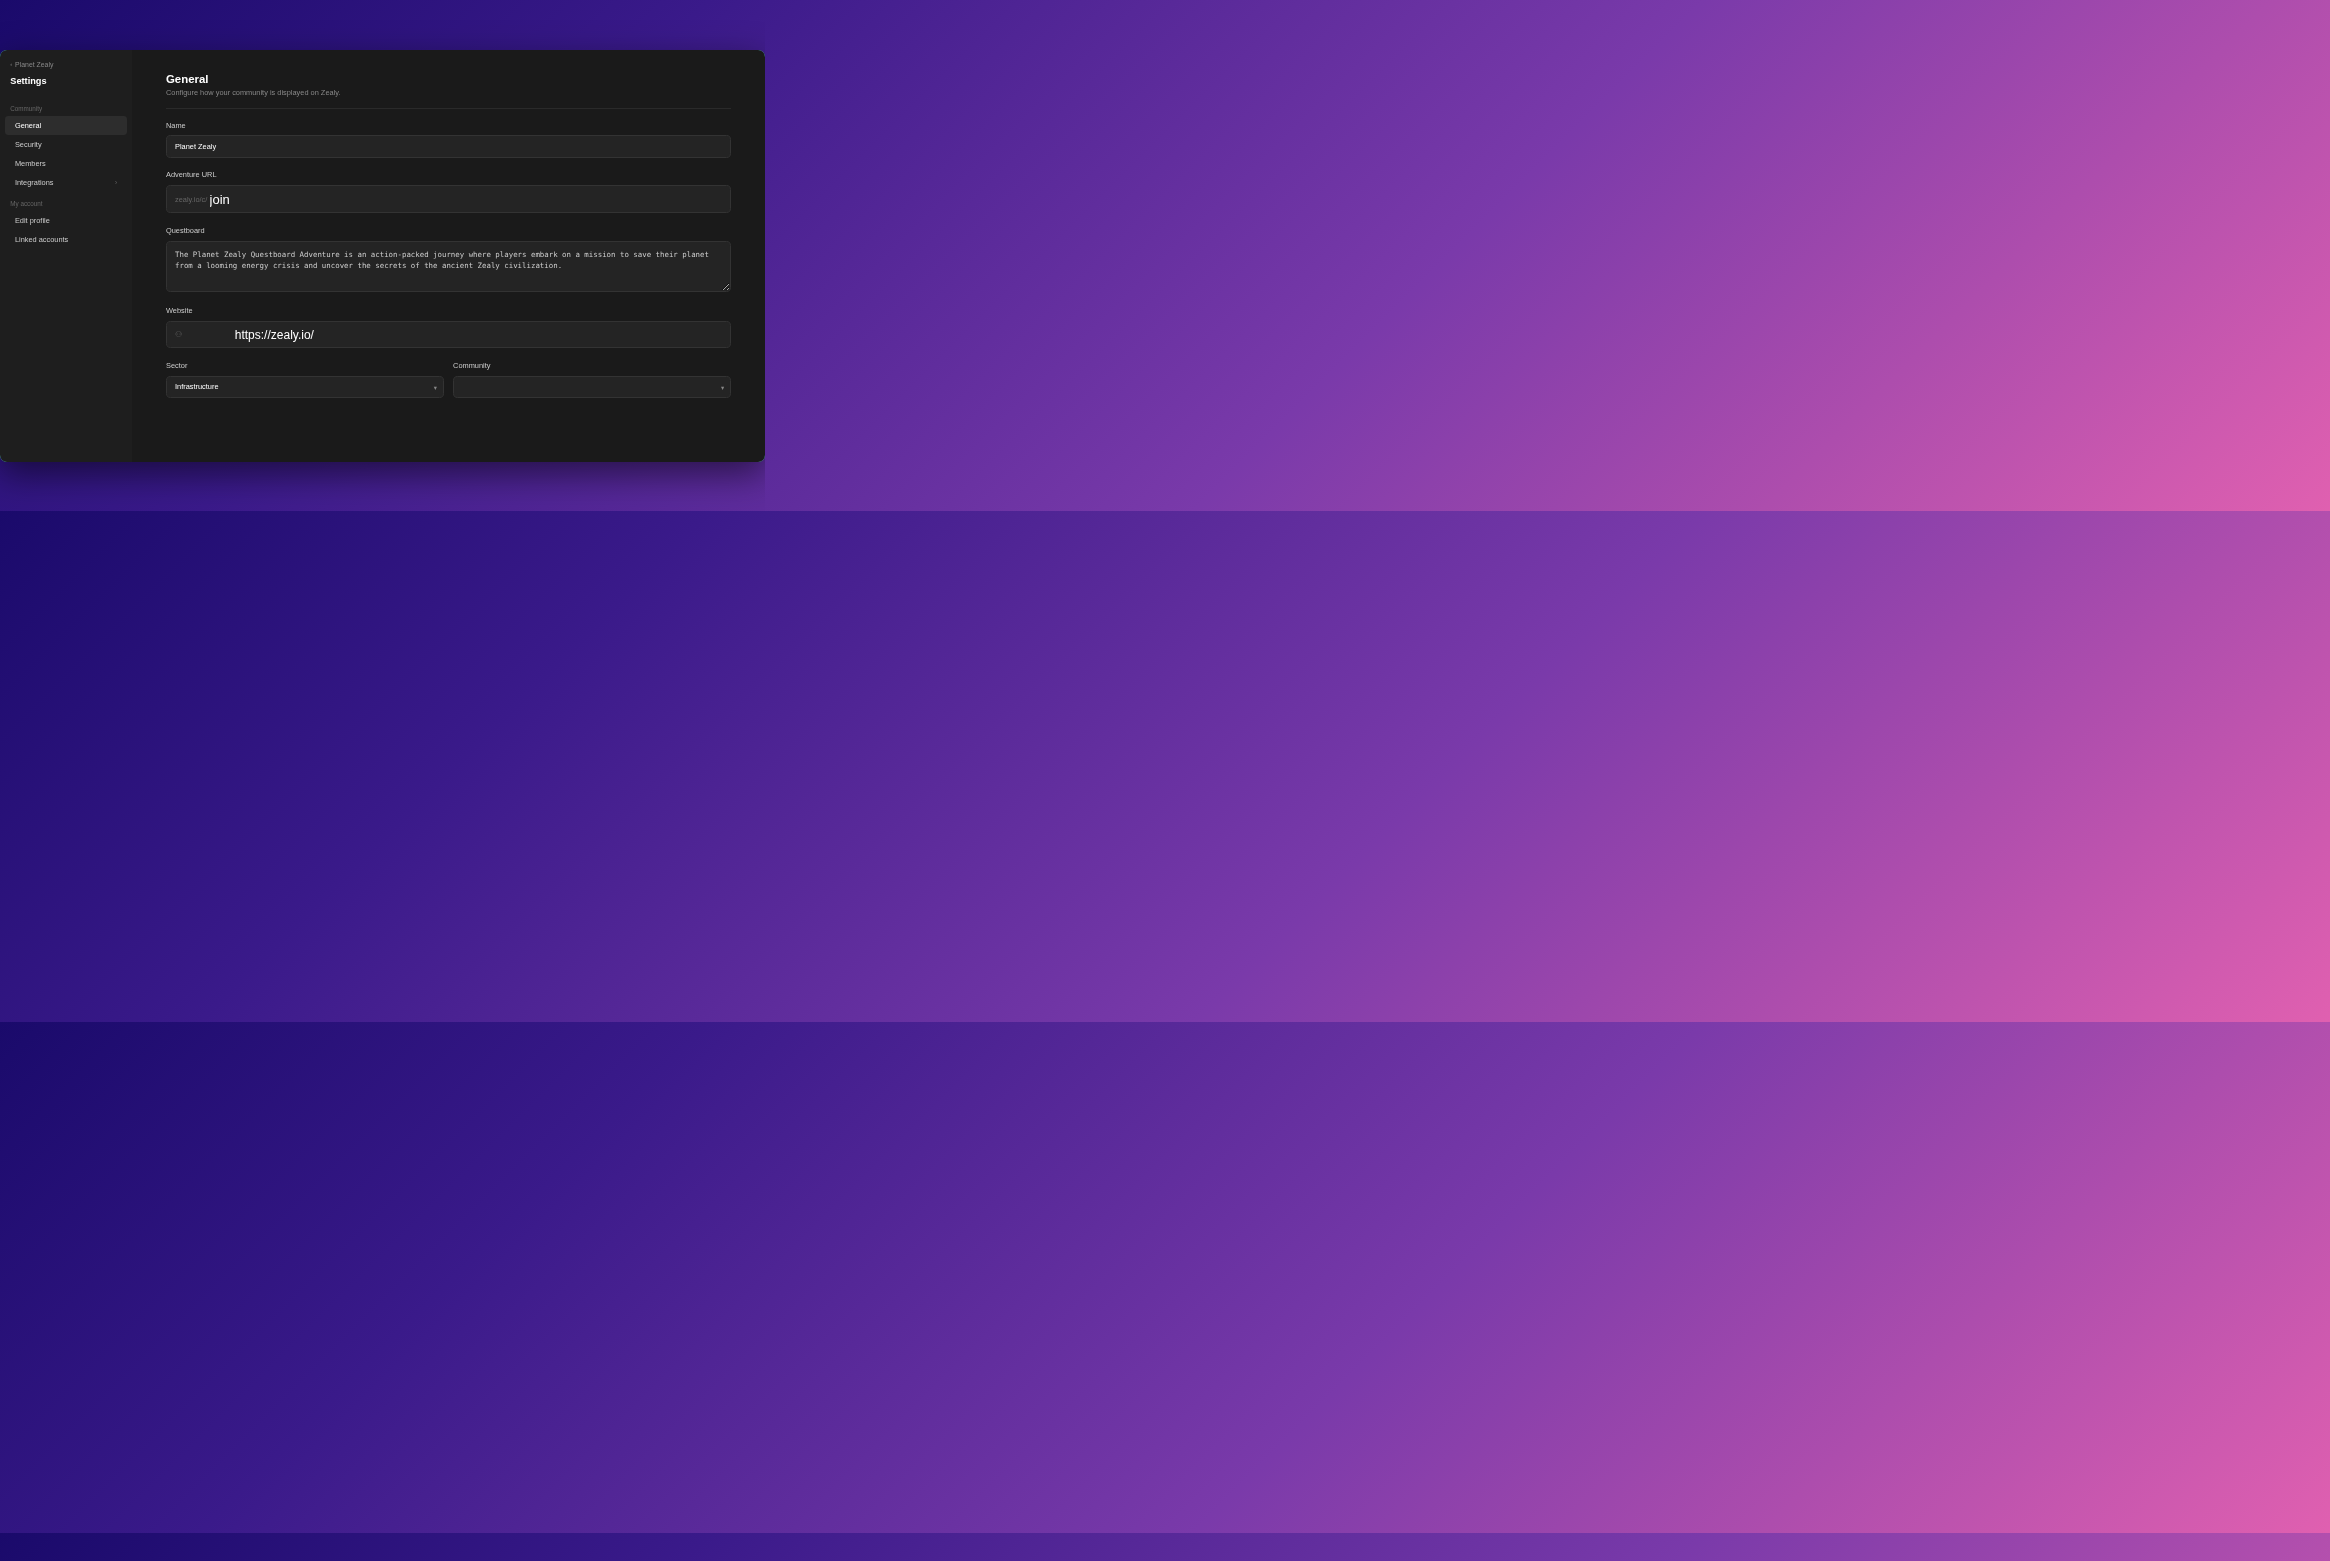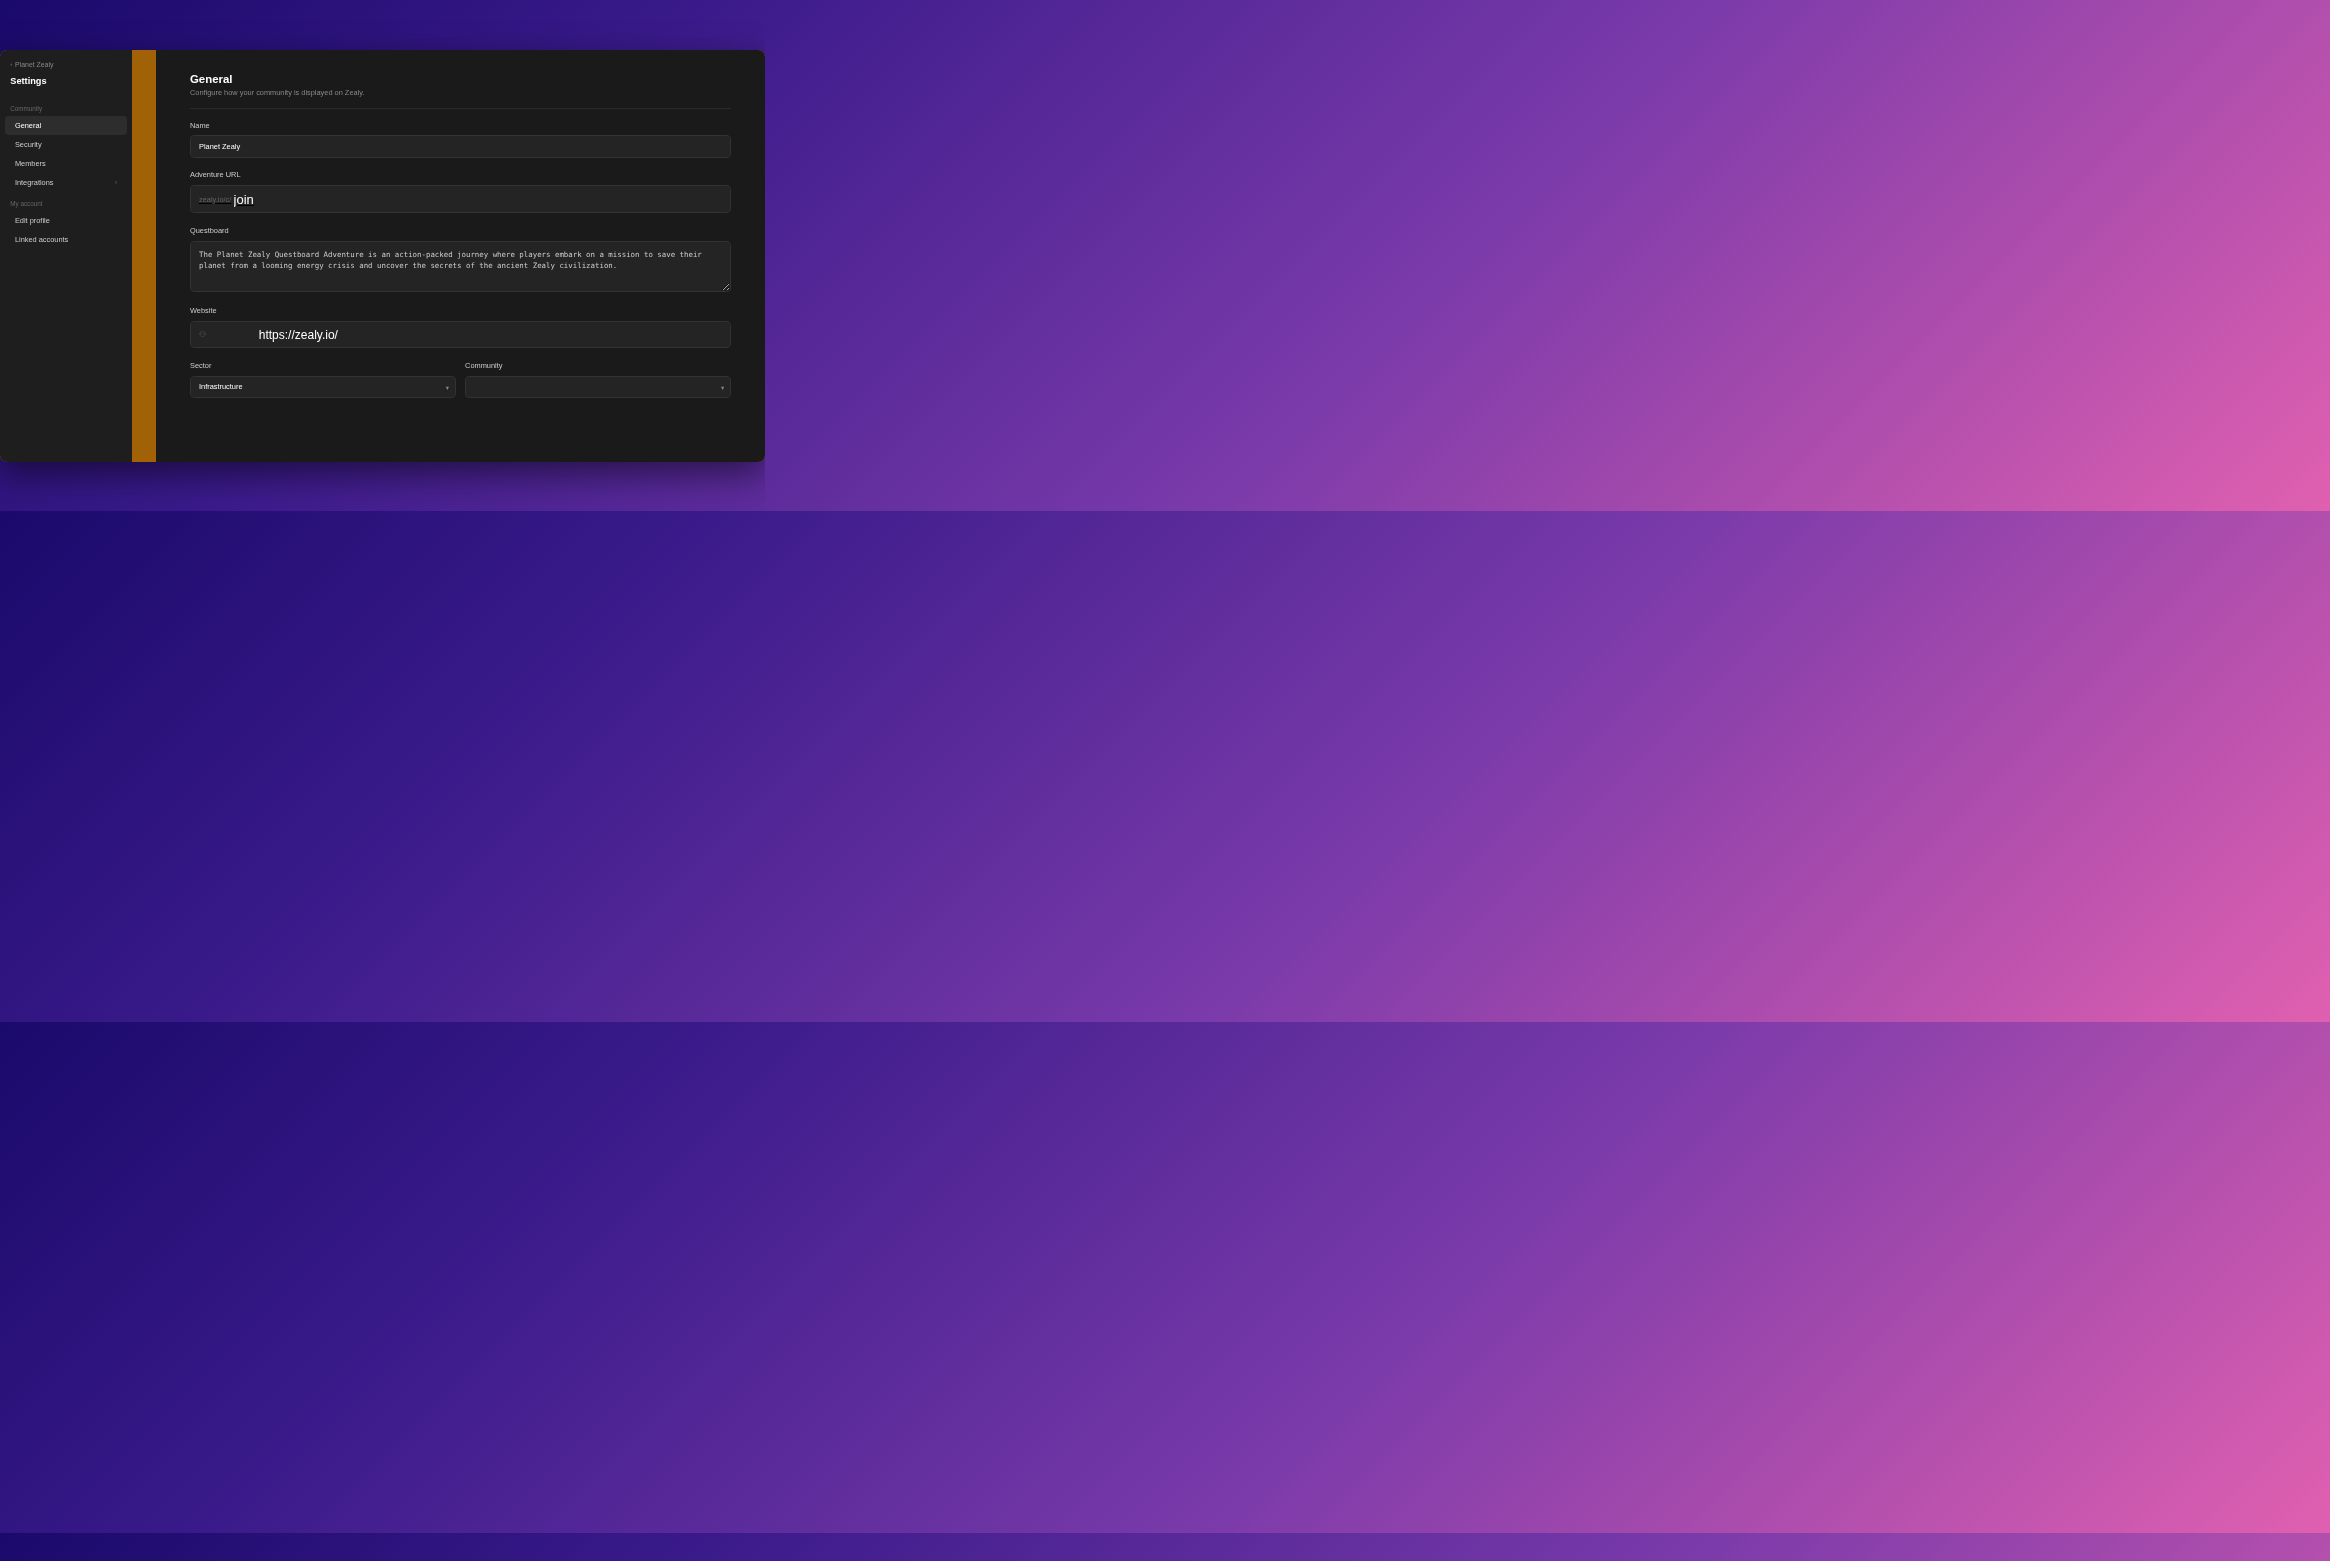--- a/index.html
+++ b/index.html
@@ -10,26 +10,25 @@
       background: linear-gradient(135deg, #1a0a6b 0%, #3a1a8a 25%, #7a3aaa 60%, #e060b0 100%);
       display: flex;
       align-items: center;
       justify-content: center;
       font-family: -apple-system, BlinkMacSystemFont, 'Segoe UI', sans-serif;
     }
 
     .window {
       width: 774px;
       height: 412px;
-      background: #a16207;
+      background: #5eead4;
       border-radius: 6.9px;
       display: flex;
       overflow: hidden;
       box-shadow: 0 11.4px 34px rgba(0,0,0,0.5);
-      gap: 24px;
     }
 
     
     .sidebar {
       width: 132px;
       background: #1e1e1e;
       padding: 11.4px 0;
       flex-shrink: 0;
       overflow-y: auto;
     }
@@ -149,21 +148,20 @@
       color: #555;
     }
 
     .url-input-wrapper {
       display: flex;
       align-items: center;
       background: #242424;
       border: 0.6px solid #333;
       border-radius: 4.6px;
       padding: 5.7px 8px;
-      text-decoration: underline;
     }
 
     .url-prefix {
       color: #666;
       font-size: 7.4px;
       margin-right: 2.3px;
       white-space: nowrap;
     }
 
     .url-input {

